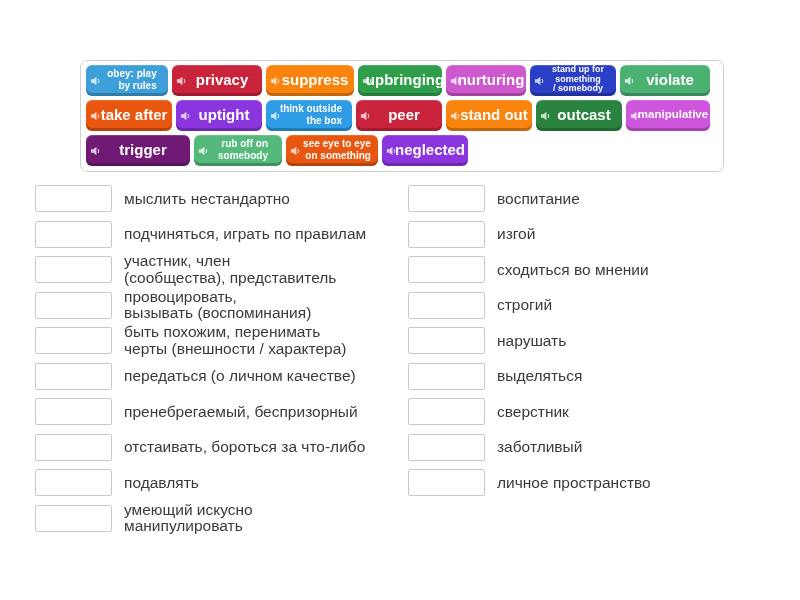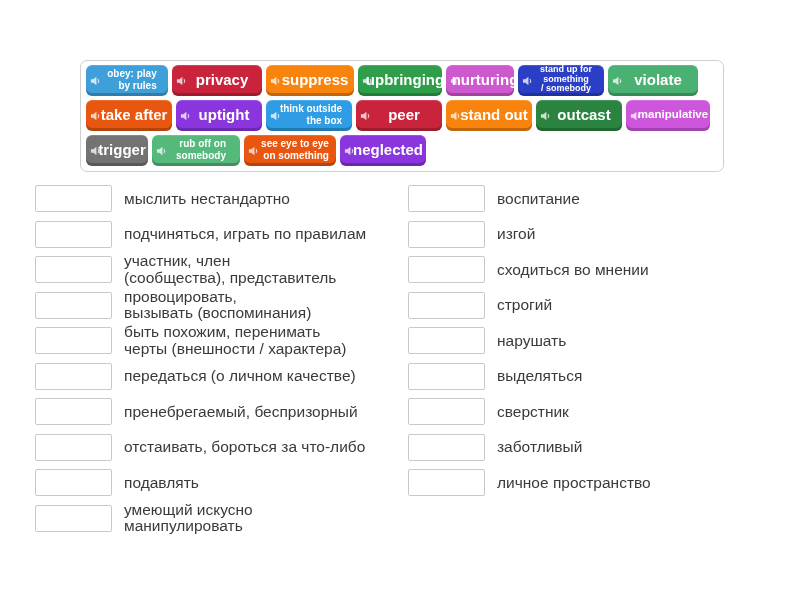--- a/index.html
+++ b/index.html
@@ -57,21 +57,21 @@
         </svg>
         <span class="chip-label">suppress</span>
       </div>
     <div class="chip" style="width: 84px; background: rgb(47, 158, 75);">
         <svg class="spk" viewBox="0 0 12 12">
           <path d="M1 4h2.6L7 1.3v9.4L3.6 8H1z" fill="#fff"></path>
           <path d="M8.6 3.8q1.9 2.2 0 4.4" stroke="#fff" stroke-width="1.1" fill="none"></path>
         </svg>
         <span class="chip-label">upbringing</span>
       </div>
-    <div class="chip" style="width: 68px; background: rgb(206, 88, 206);">
+    <div class="chip" style="width: 80px; background: rgb(206, 88, 206);">
         <svg class="spk" viewBox="0 0 12 12">
           <path d="M1 4h2.6L7 1.3v9.4L3.6 8H1z" fill="#fff"></path>
           <path d="M8.6 3.8q1.9 2.2 0 4.4" stroke="#fff" stroke-width="1.1" fill="none"></path>
         </svg>
         <span class="chip-label">nurturing</span>
       </div>
     <div class="chip xs" style="width: 86px; background: rgb(42, 63, 198);">
         <svg class="spk" viewBox="0 0 12 12">
           <path d="M1 4h2.6L7 1.3v9.4L3.6 8H1z" fill="#fff"></path>
           <path d="M8.6 3.8q1.9 2.2 0 4.4" stroke="#fff" stroke-width="1.1" fill="none"></path>
@@ -132,21 +132,21 @@
         <span class="chip-label">outcast</span>
       </div>
     <div class="chip md" style="width: 84px; background: rgb(205, 86, 221);">
         <svg class="spk" viewBox="0 0 12 12">
           <path d="M1 4h2.6L7 1.3v9.4L3.6 8H1z" fill="#fff"></path>
           <path d="M8.6 3.8q1.9 2.2 0 4.4" stroke="#fff" stroke-width="1.1" fill="none"></path>
         </svg>
         <span class="chip-label">manipulative</span>
       </div>
 
-    <div class="chip" style="width: 62px; background: #737373;">
+    <div class="chip" style="width: 104px; background: #701a75;">
         <svg class="spk" viewBox="0 0 12 12">
           <path d="M1 4h2.6L7 1.3v9.4L3.6 8H1z" fill="#fff"></path>
           <path d="M8.6 3.8q1.9 2.2 0 4.4" stroke="#fff" stroke-width="1.1" fill="none"></path>
         </svg>
         <span class="chip-label">trigger</span>
       </div>
     <div class="chip sm" style="width: 88px; background: rgb(85, 185, 124);">
         <svg class="spk" viewBox="0 0 12 12">
           <path d="M1 4h2.6L7 1.3v9.4L3.6 8H1z" fill="#fff"></path>
           <path d="M8.6 3.8q1.9 2.2 0 4.4" stroke="#fff" stroke-width="1.1" fill="none"></path>

